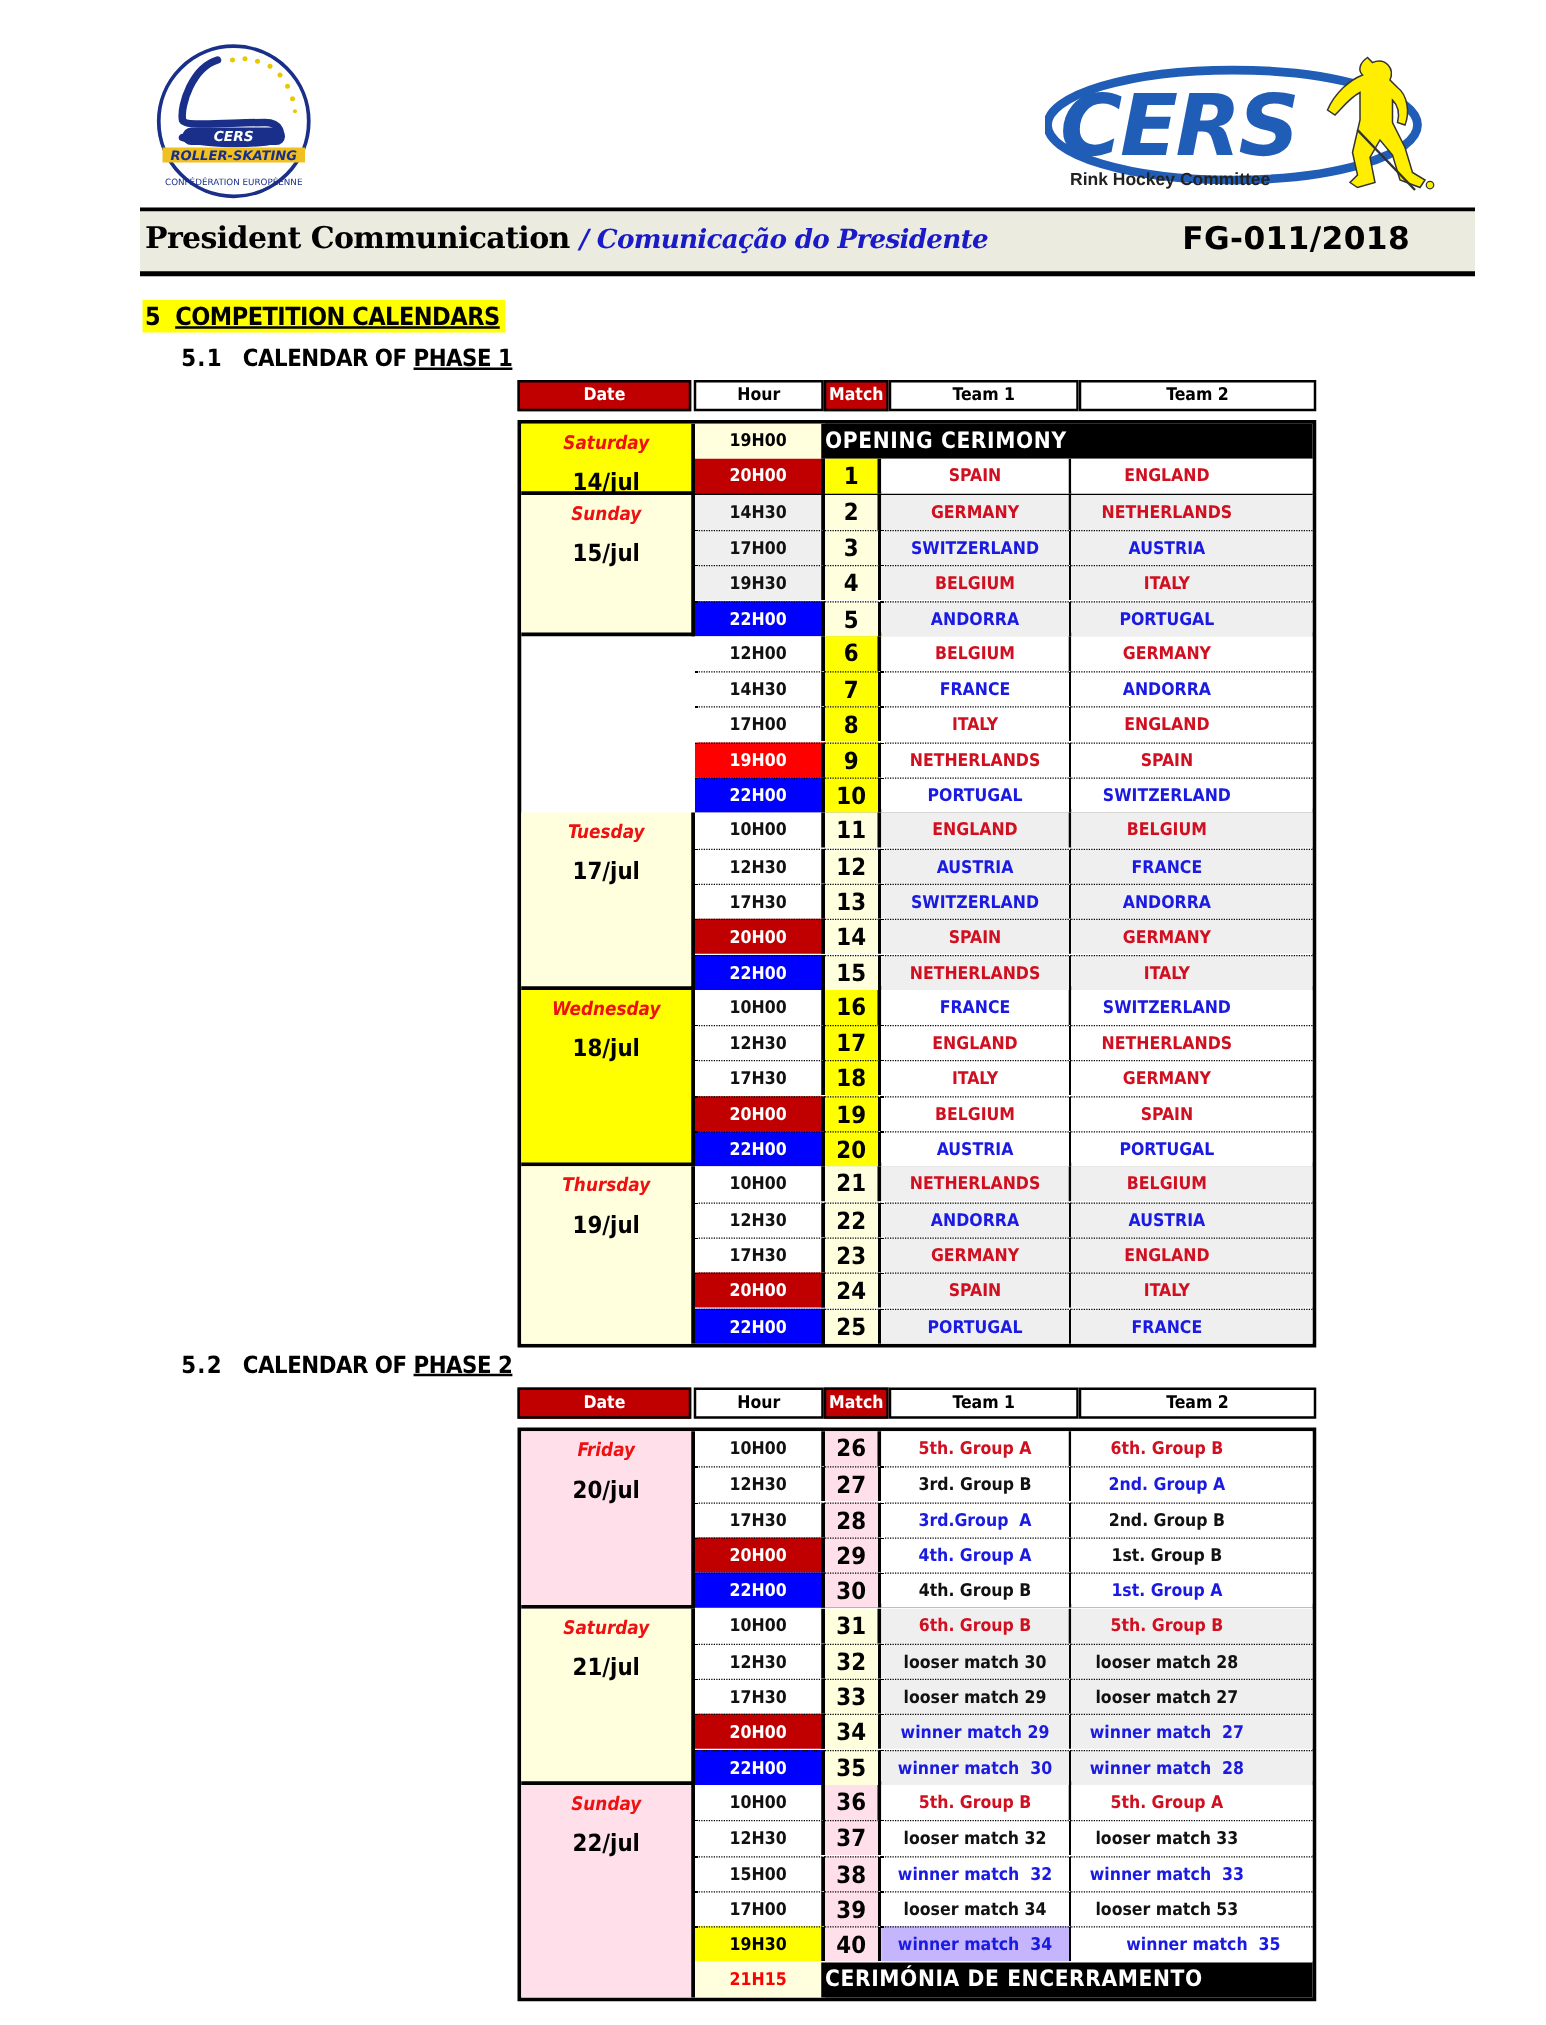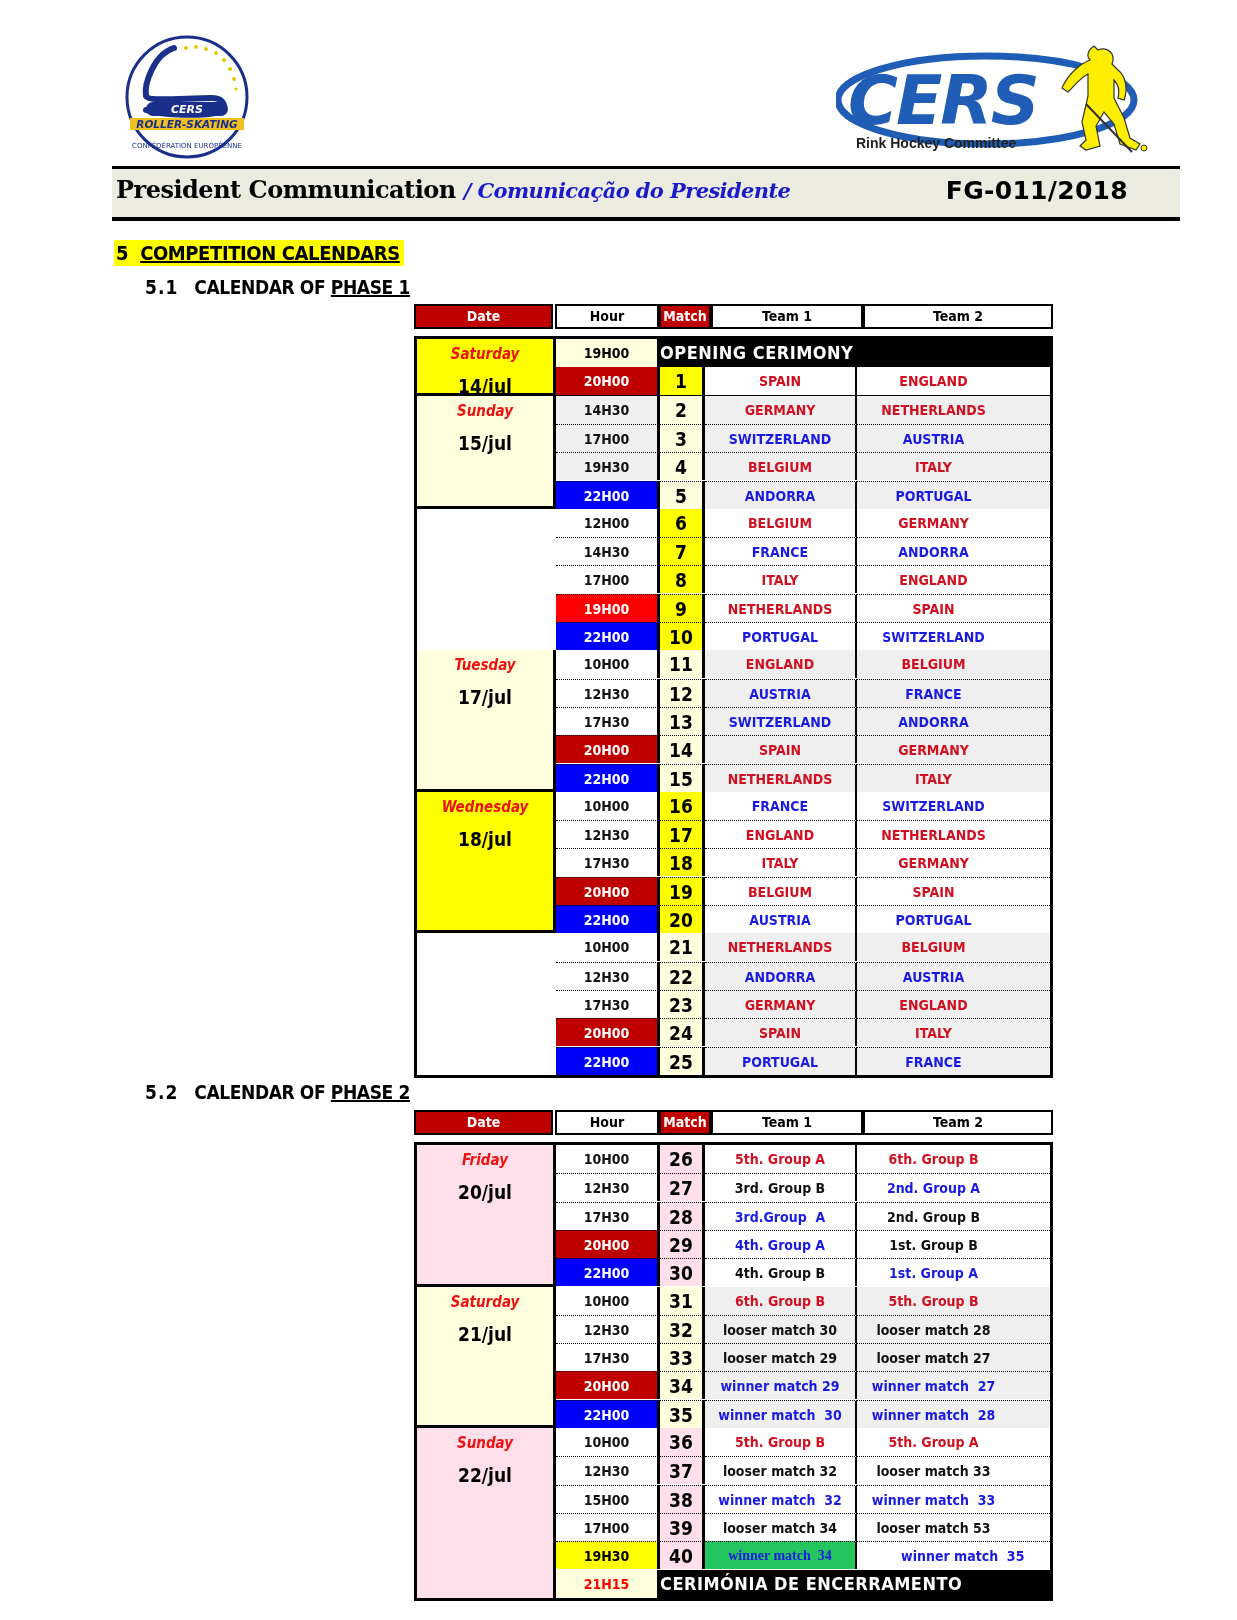--- a/index.html
+++ b/index.html
@@ -244,20 +244,24 @@
         <div class="cell c-match" style="background: rgb(255, 255, 0);">19</div>
         <div class="cell c-t1" style="background: rgb(255, 255, 255); color: rgb(208, 16, 32); white-space: pre;">BELGIUM</div>
         <div class="cell c-t2" style="background: rgb(255, 255, 255); color: rgb(208, 16, 32); white-space: pre;">SPAIN</div>
       </div>
       <div class="row dotted" style="top: 566px; height: 28.3px; border-bottom: 3px solid rgb(0, 0, 0); box-sizing: border-box;">
         <div class="cell c-hour" style="background: rgb(0, 0, 255); color: rgb(255, 255, 255);">22H00</div>
         <div class="cell c-match" style="background: rgb(255, 255, 0);">20</div>
         <div class="cell c-t1" style="background: rgb(255, 255, 255); color: rgb(26, 26, 224); white-space: pre;">AUSTRIA</div>
         <div class="cell c-t2" style="background: rgb(255, 255, 255); color: rgb(26, 26, 224); white-space: pre;">PORTUGAL</div>
       </div>
+      <div class="day" style="top: 594.3px; height: 141.5px; background: rgb(255, 255, 221); border-bottom: none;">
+        <div class="dname">Thursday</div>
+        <div class="ddate">19/jul</div>
+      </div>
       <div class="row" style="top: 594.3px;">
         <div class="cell c-hour" style="background: rgb(255, 255, 255); color: rgb(17, 17, 17);">10H00</div>
         <div class="cell c-match" style="background: rgb(255, 255, 221);">21</div>
         <div class="cell c-t1" style="background: rgb(239, 239, 239); color: rgb(208, 16, 32); white-space: pre;">NETHERLANDS</div>
         <div class="cell c-t2" style="background: rgb(239, 239, 239); color: rgb(208, 16, 32); white-space: pre;">BELGIUM</div>
       </div>
       <div class="row dotted" style="top: 622.6px;">
         <div class="cell c-hour" style="background: rgb(255, 255, 255); color: rgb(17, 17, 17);">12H30</div>
         <div class="cell c-match" style="background: rgb(255, 255, 221);">22</div>
         <div class="cell c-t1" style="background: rgb(239, 239, 239); color: rgb(26, 26, 224); white-space: pre;">ANDORRA</div>
@@ -385,21 +389,21 @@
       </div>
       <div class="row dotted" style="top: 367.9px;">
         <div class="cell c-hour" style="background: rgb(255, 255, 255); color: rgb(17, 17, 17);">17H00</div>
         <div class="cell c-match" style="background: rgb(255, 224, 234);">39</div>
         <div class="cell c-t1" style="background: rgb(255, 255, 255); color: rgb(17, 17, 17); white-space: pre;">looser match 34</div>
         <div class="cell c-t2" style="background: rgb(255, 255, 255); color: rgb(17, 17, 17); white-space: pre;">looser match 53</div>
       </div>
       <div class="row dotted" style="top: 396.2px;">
         <div class="cell c-hour" style="background: rgb(255, 255, 0); color: rgb(0, 0, 0);">19H30</div>
         <div class="cell c-match" style="background: rgb(255, 224, 234);">40</div>
-        <div class="cell c-t1" style="background: #22c55e; color: rgb(26, 26, 224); white-space: pre; font-family: Liberation Serif, serif;">winner match  34</div>
+        <div class="cell c-t1" style="background: #c4b5fd; color: rgb(26, 26, 224); white-space: pre;">winner match  34</div>
         <div class="cell c-t2" style="background: rgb(255, 255, 255); color: rgb(26, 26, 224); white-space: pre; padding-left: 44px;">winner match  35</div>
       </div>
       <div class="row" style="top: 424.5px;">
         <div class="cell c-hour" style="background: rgb(255, 255, 221); color: rgb(255, 0, 0);">21H15</div>
         <div class="ceremony" style="left: 104px; width: 390px;">CERIMÓNIA DE ENCERRAMENTO</div>
       </div>
     </div>
   </div>
 
 </body></html>

